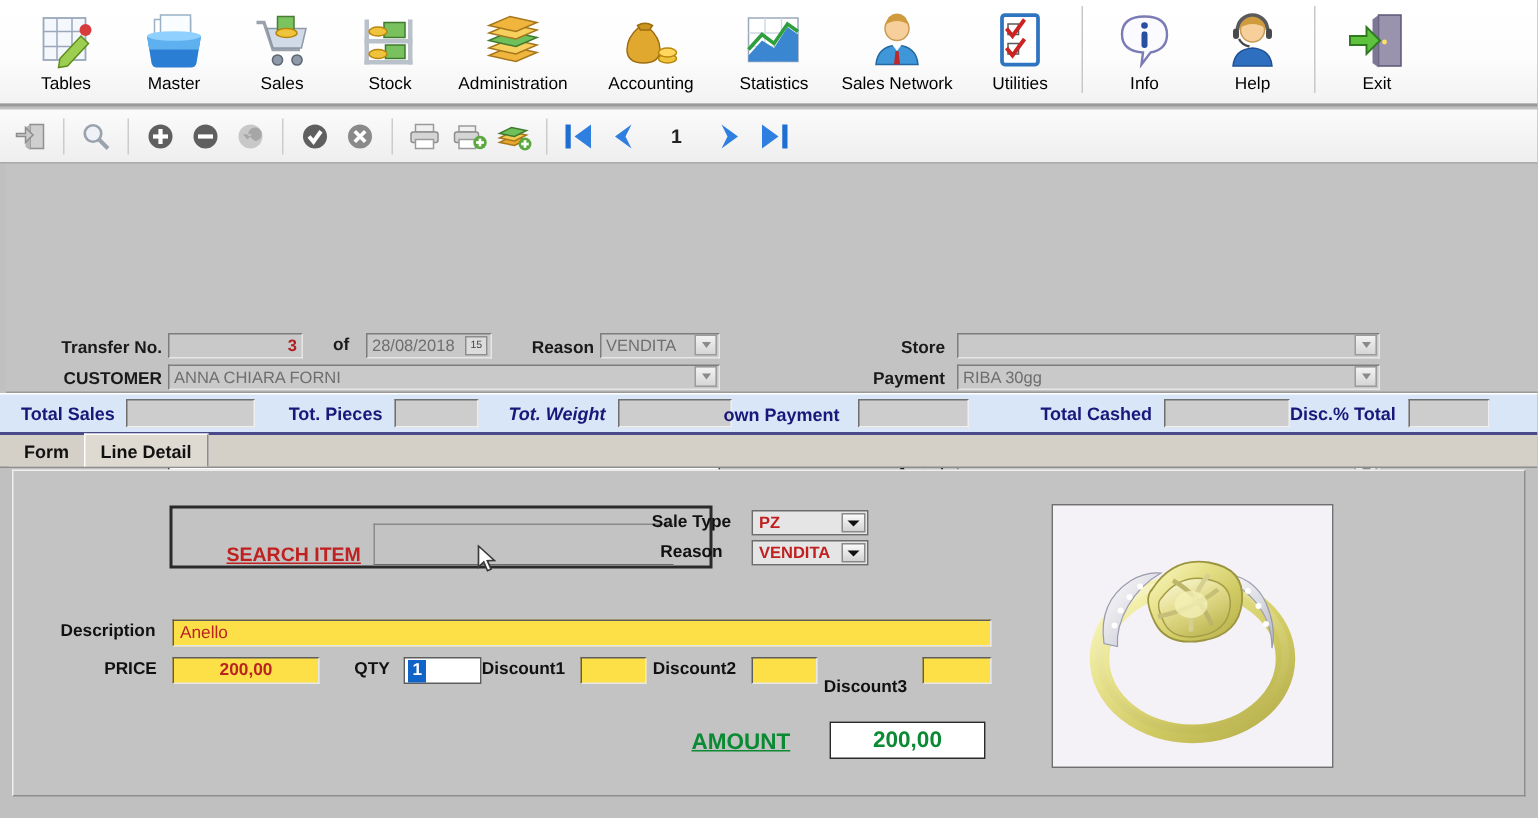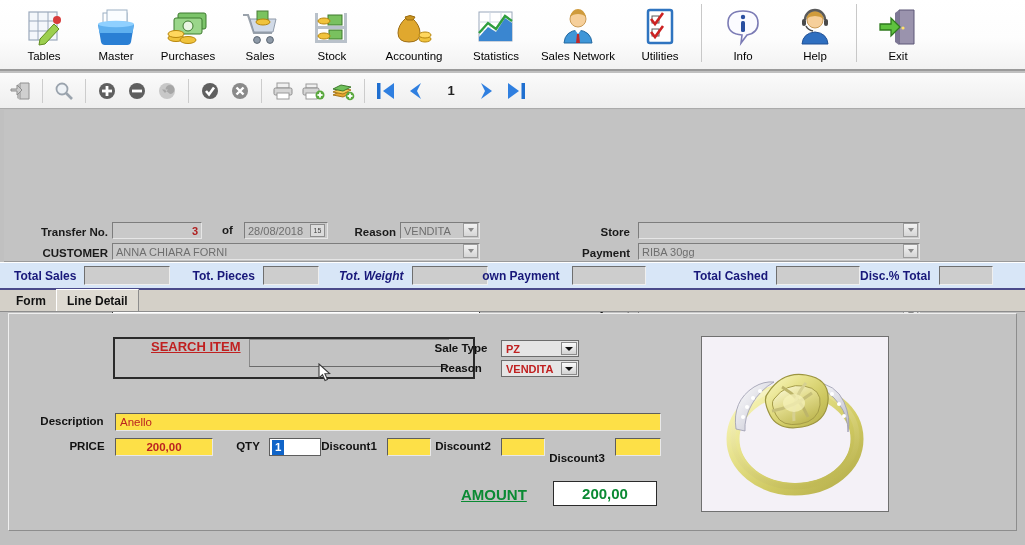--- a/index.html
+++ b/index.html
@@ -133,21 +133,21 @@
 
   
   #detail {
     position:absolute; left:8px; top:313px; width:1009px; height:218px;
     background:#c3c3c3;
     border:1px solid #8d8d8d; border-top-color:#efefef; border-left-color:#efefef;
   }
   #searchbox {
     position:absolute; left:104px; top:23px; width:362px; height:42px;
     background:#c3c3c3; border:2px solid #2a2a2a;
-    display:flex; align-items:flex-start;
+    display:flex; align-items:flex-end;
   }
   #search-label {
     font-size:13px; font-weight:bold; color:#c02020; text-decoration:underline;
     margin-left:36px; white-space:nowrap;
   }
   #search-input {
     margin-left:8px; width:200px; height:28px;
     background:#c3c3c3; border:none; border-bottom:1px solid #6a6a6a;
     border-top:1px solid #8a8a8a; border-left:1px solid #8a8a8a;
     font-size:12px; color:#000;
@@ -230,33 +230,20 @@
         <rect x="8" y="6" width="24" height="12" fill="#ffffff" stroke="#9bb0c4"></rect>
         <rect x="12" y="3" width="20" height="12" fill="#fafdff" stroke="#9bb0c4"></rect>
         <path d="M3 17 h36 l-3 18 a4 4 0 0 1 -4 3 H10 a4 4 0 0 1 -4 -3 z" fill="#2a7fd4"></path>
         <path d="M3 17 h36 l-1.5 9 H4.5 z" fill="#5fb0ef"></path>
         <ellipse cx="21" cy="17" rx="18" ry="3.2" fill="#8fd0ff"></ellipse>
       </svg>
     </span>
     <span class="cap">Master</span>
   </div>
 
-  <div class="tb-item">
-    <span class="glyph">
-      <svg width="44" height="40" viewBox="0 0 44 40">
-        <rect x="12" y="6" width="28" height="16" rx="2" fill="#7cc46a" stroke="#3d7a2e"></rect>
-        <rect x="8" y="11" width="28" height="16" rx="2" fill="#9ad68a" stroke="#3d7a2e"></rect>
-        <circle cx="22" cy="19" r="5" fill="#e8f5e2" stroke="#3d7a2e"></circle>
-        <ellipse cx="10" cy="31" rx="8" ry="3.5" fill="#f0c33c" stroke="#b8860b"></ellipse>
-        <ellipse cx="10" cy="27" rx="8" ry="3.5" fill="#ffd75e" stroke="#b8860b"></ellipse>
-        <ellipse cx="22" cy="33" rx="8" ry="3.5" fill="#f0c33c" stroke="#b8860b"></ellipse>
-      </svg>
-    </span>
-    <span class="cap">Purchases</span>
-  </div>
 
   <div class="tb-item">
     <span class="glyph">
       <svg width="42" height="40" viewBox="0 0 42 40">
         <path d="M4 8 h5 l6 18 h18" fill="none" stroke="#9aa2ab" stroke-width="2.2"></path>
         <path d="M11 12 h26 l-3 13 H15 z" fill="#cfd9e6" stroke="#8a95a5" opacity="0.95"></path>
         <rect x="18" y="4" width="11" height="9" fill="#7ac35f" stroke="#4a7c38"></rect>
         <ellipse cx="24" cy="15" rx="7" ry="3" fill="#f0c33c" stroke="#b8860b"></ellipse>
         <circle cx="18" cy="33" r="3.4" fill="#8e9aa8" stroke="#5c6773"></circle>
         <circle cx="31" cy="33" r="3.4" fill="#8e9aa8" stroke="#5c6773"></circle>
@@ -274,20 +261,32 @@
         <rect x="5" y="33" width="32" height="3" fill="#b9c1ca"></rect>
         <rect x="18" y="8" width="14" height="10" fill="#79c15f" stroke="#3f7a2e"></rect>
         <ellipse cx="14" cy="14" rx="6" ry="3" fill="#f0c33c" stroke="#b8860b"></ellipse>
         <rect x="19" y="23" width="13" height="9" fill="#79c15f" stroke="#3f7a2e"></rect>
         <ellipse cx="14" cy="29" rx="6" ry="3" fill="#f0c33c" stroke="#b8860b"></ellipse>
       </svg>
     </span>
     <span class="cap">Stock</span>
   </div>
 
+  <div class="tb-item tb-wide">
+    <span class="glyph">
+      <svg width="44" height="40" viewBox="0 0 44 40">
+        <path d="M6 30 l14 -6 18 4 -14 6 z" fill="#f0b53c" stroke="#a6761c"></path>
+        <path d="M6 25 l14 -6 18 4 -14 6 z" fill="#f7cf5c" stroke="#a6761c"></path>
+        <path d="M6 20 l14 -6 18 4 -14 6 z" fill="#6fc05a" stroke="#3f7a2e"></path>
+        <path d="M6 15 l14 -6 18 4 -14 6 z" fill="#f7cf5c" stroke="#a6761c"></path>
+        <path d="M6 10 l14 -6 18 4 -14 6 z" fill="#f0b53c" stroke="#a6761c"></path>
+      </svg>
+    </span>
+    <span class="cap">Administration</span>
+  </div>
 
   <div class="tb-item tb-wide">
     <span class="glyph">
       <svg width="44" height="40" viewBox="0 0 44 40">
         <path d="M14 11 q-8 7 -8 15 q0 9 11 9 q11 0 11 -9 q0 -8 -8 -15 z" fill="#e0a82e" stroke="#9c6c12"></path>
         <path d="M13 10 q5 -3 10 0 l-2 3 h-6 z" fill="#c9941f" stroke="#9c6c12"></path>
         <ellipse cx="33" cy="32" rx="6" ry="3" fill="#f0c33c" stroke="#b8860b"></ellipse>
         <ellipse cx="33" cy="28" rx="6" ry="3" fill="#ffd75e" stroke="#b8860b"></ellipse>
       </svg>
     </span>

